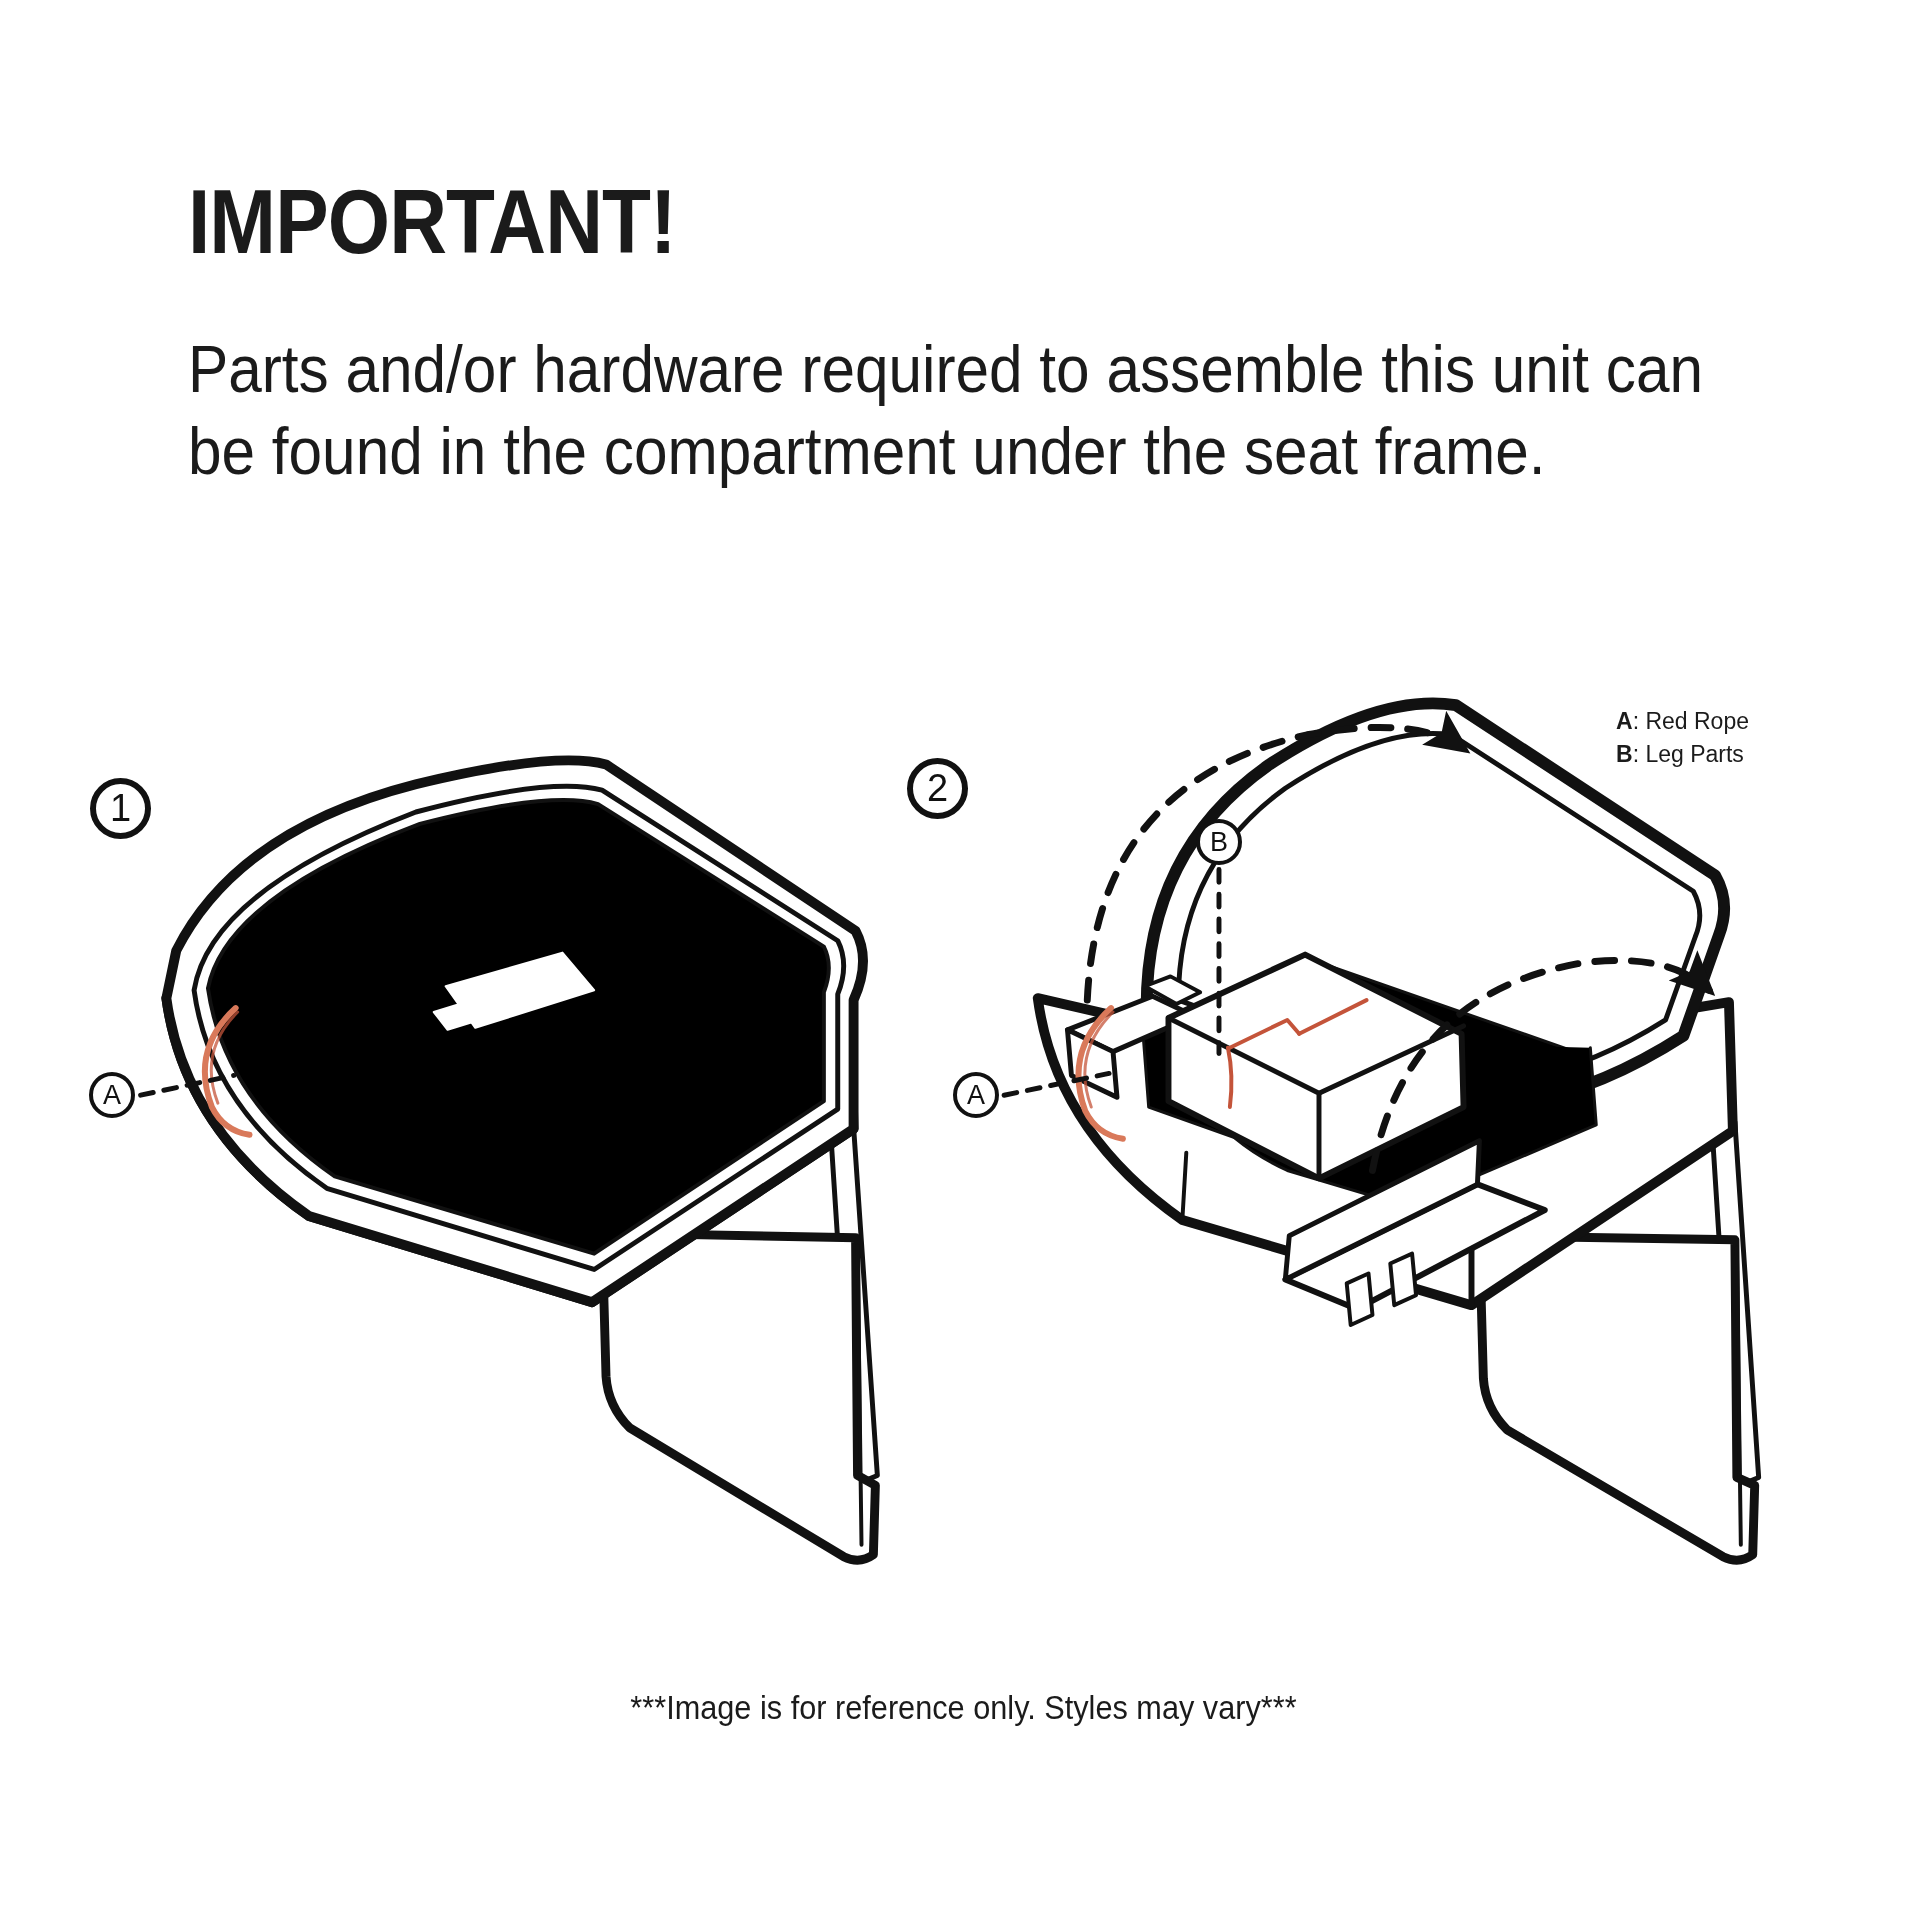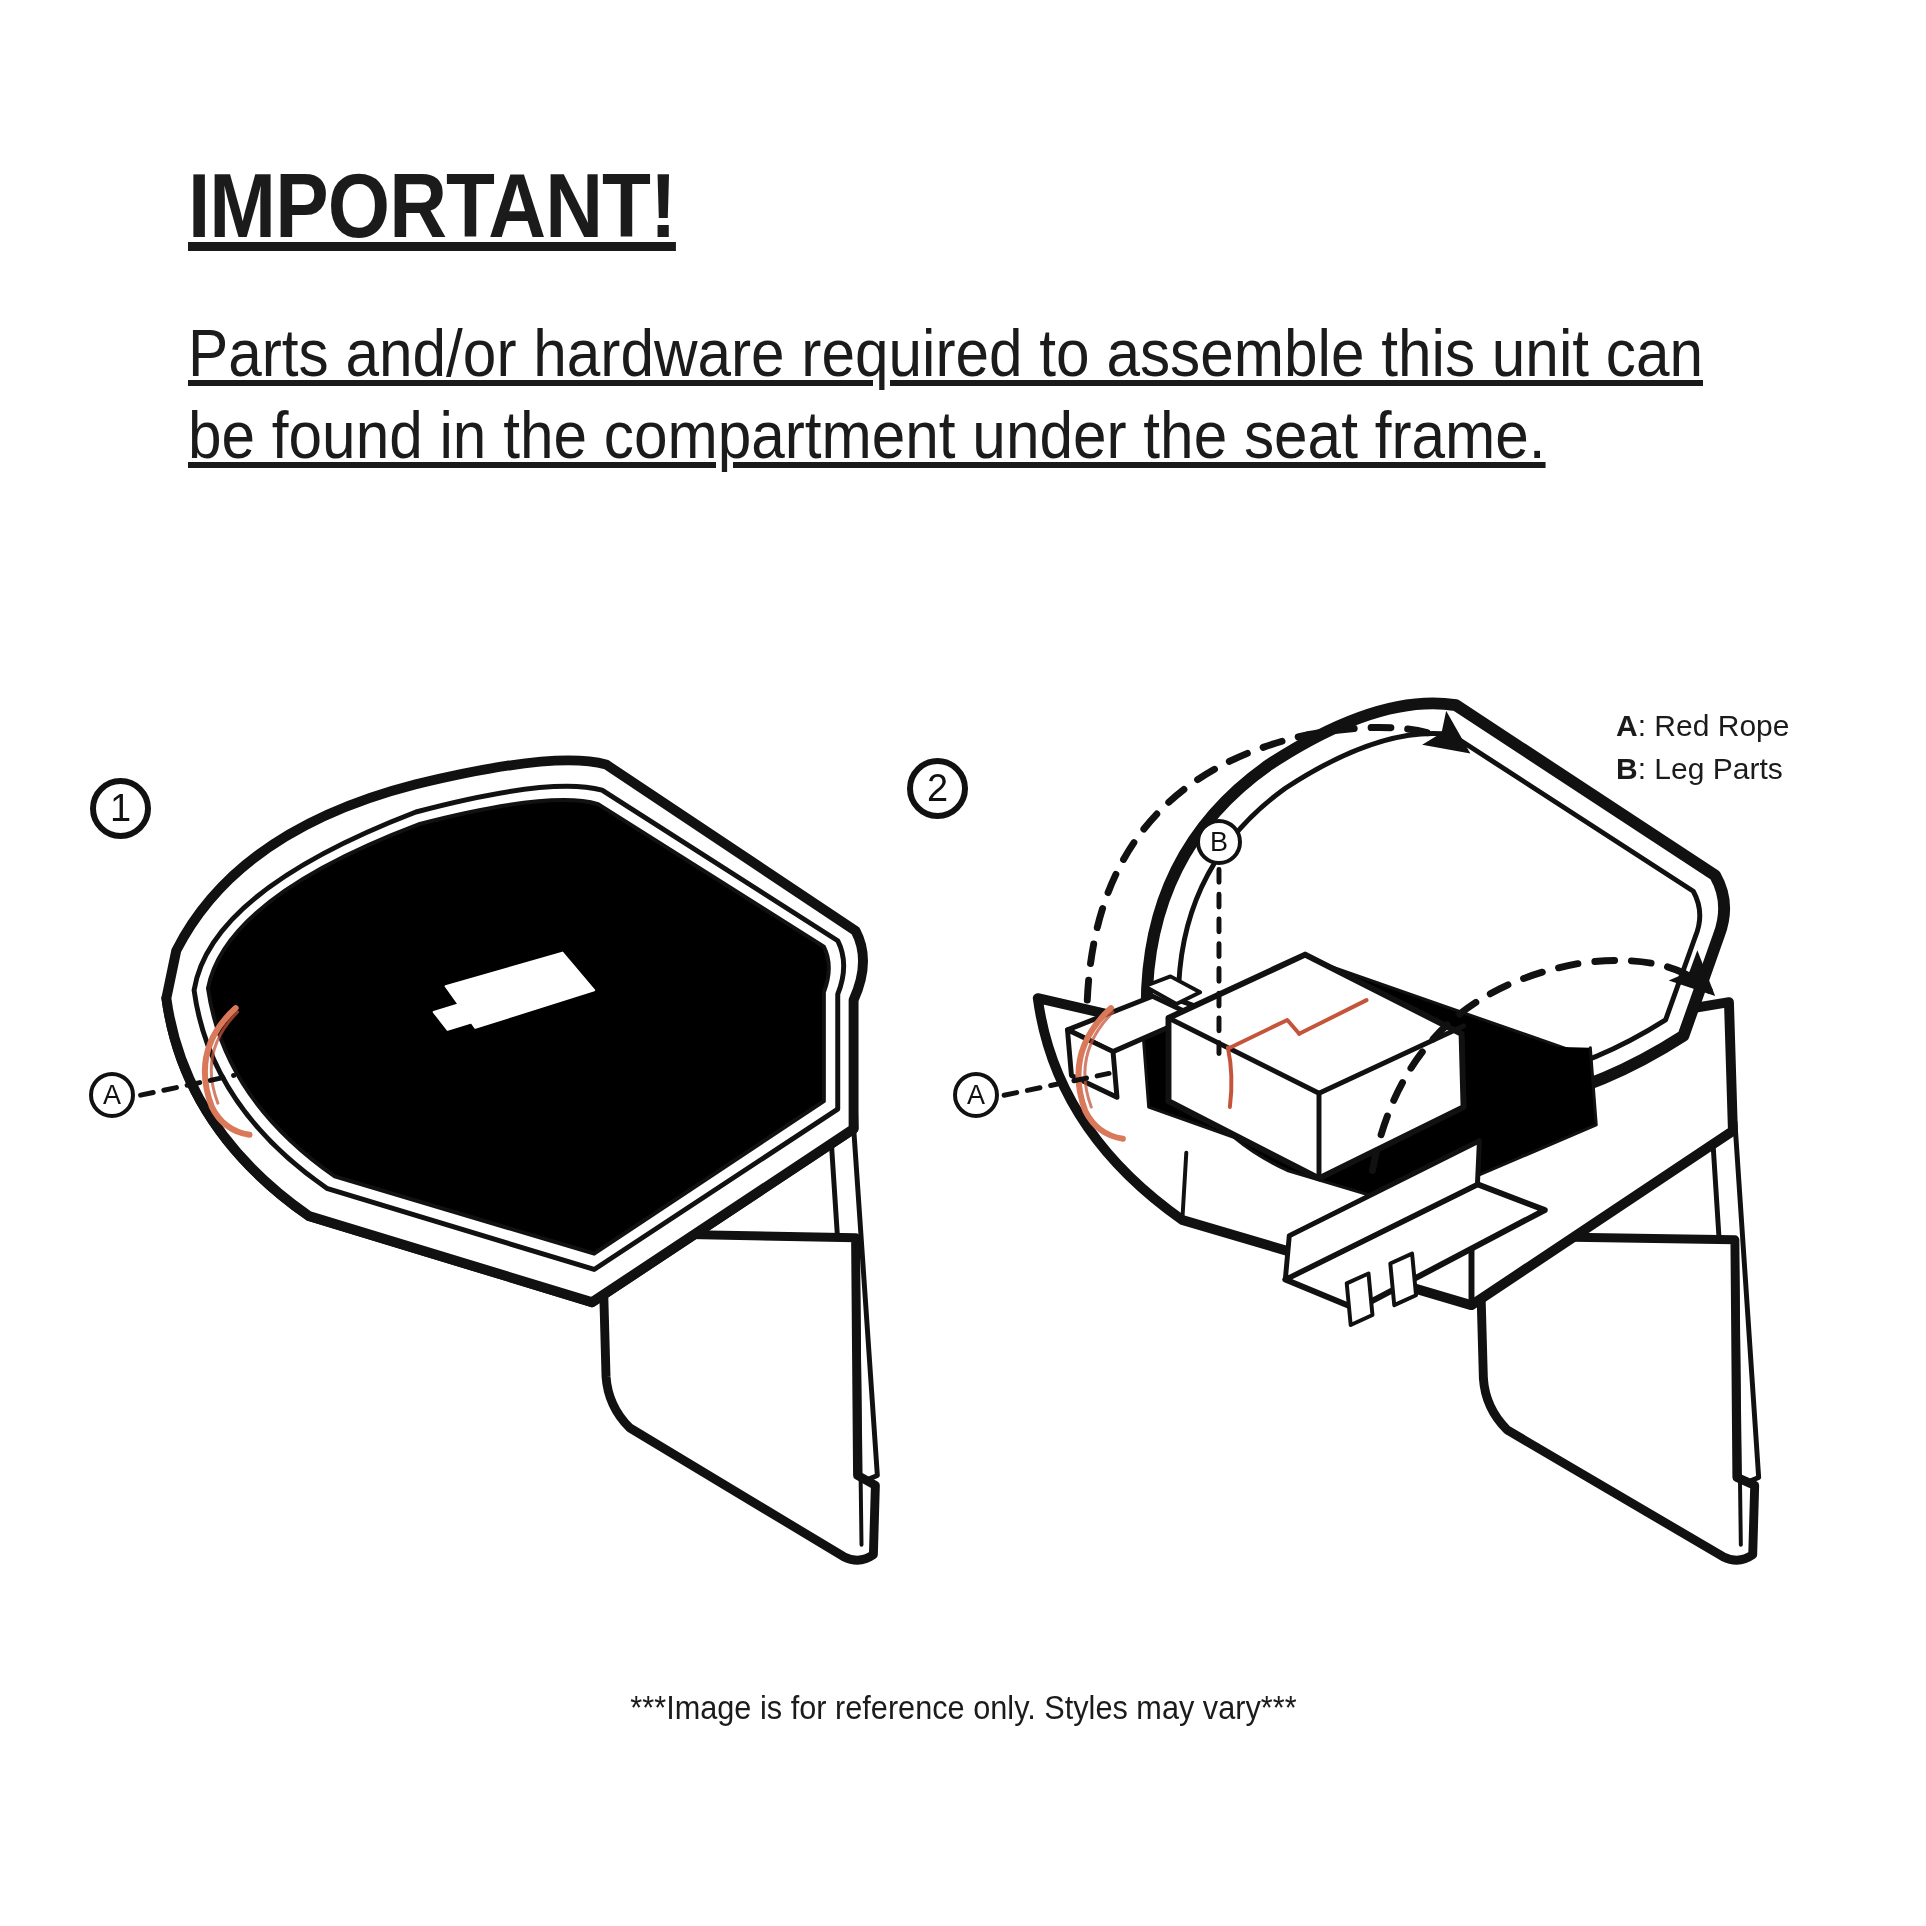--- a/index.html
+++ b/index.html
@@ -19,23 +19,22 @@
   #sheet {
     position: absolute;
     inset: 0;
     background: #ffffff;
   }
 
   
   #header-block {
     position: absolute;
     left: 188px;
-    top: 160px;
+    top: 176px;
     width: 1624px;
-    text-decoration: underline;
   }
   #title {
     font-family: "Liberation Sans", sans-serif;
     font-weight: 700;
     font-size: 91px;
     line-height: 1.0;
     letter-spacing: -1px;
     color: #1b1b1b;
     transform: scaleX(0.88);
     transform-origin: left top;
@@ -52,21 +51,21 @@
     transform-origin: left top;
     max-width: 1762px;
   }
   #body-copy .ln { display: block; white-space: nowrap; }
 
   
   #legend {
     position: absolute;
     left: 1616px;
     top: 705px;
-    font-size: 30px;
+    font-size: 23px;
     line-height: 1.42;
     color: #1b1b1b;
     white-space: nowrap;
   }
   #legend .row { display: block; }
   #legend .key { font-weight: 700; }
 
   
   #footer-note {
     position: absolute;

